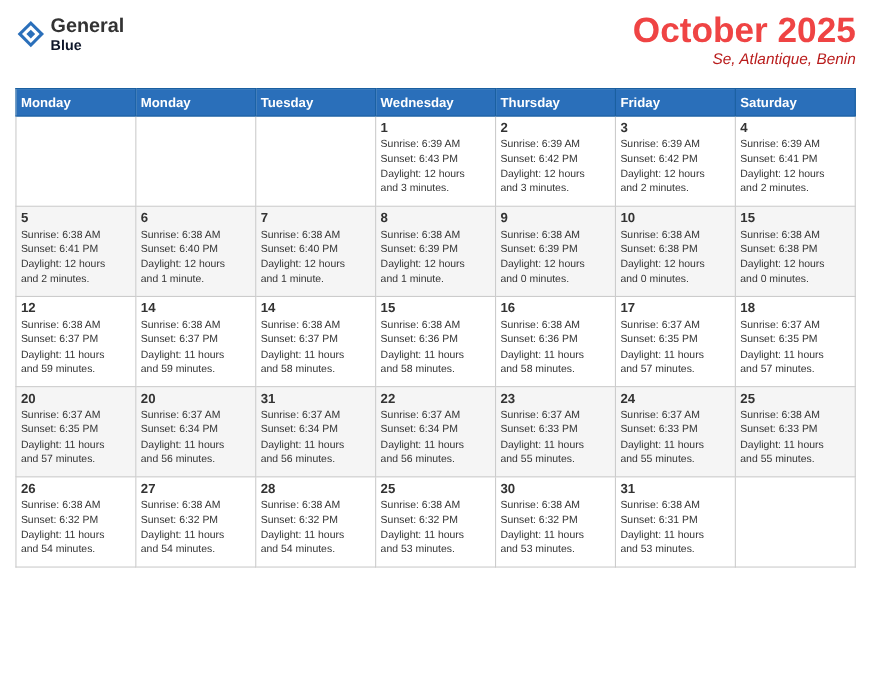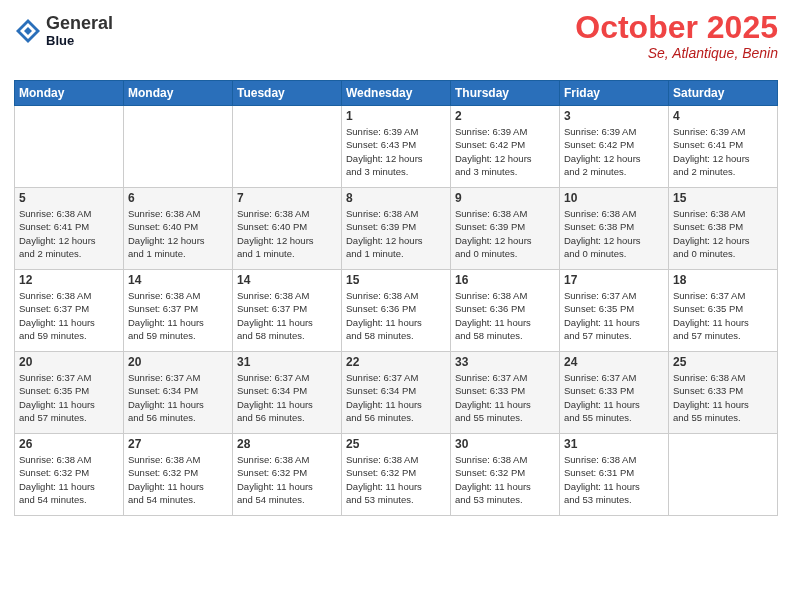--- a/index.html
+++ b/index.html
@@ -295,21 +295,21 @@
 and 56 minutes.</div>
           </td>
           <td>
             <span class="day-number">22</span>
             <div class="day-info" style="white-space: pre-line;">Sunrise: 6:37 AM
 Sunset: 6:34 PM
 Daylight: 11 hours
 and 56 minutes.</div>
           </td>
           <td>
-            <span class="day-number">33</span>
+            <span class="day-number">23</span>
             <div class="day-info" style="white-space: pre-line;">Sunrise: 6:37 AM
 Sunset: 6:33 PM
 Daylight: 11 hours
 and 55 minutes.</div>
           </td>
           <td>
             <span class="day-number">24</span>
             <div class="day-info" style="white-space: pre-line;">Sunrise: 6:37 AM
 Sunset: 6:33 PM
 Daylight: 11 hours

